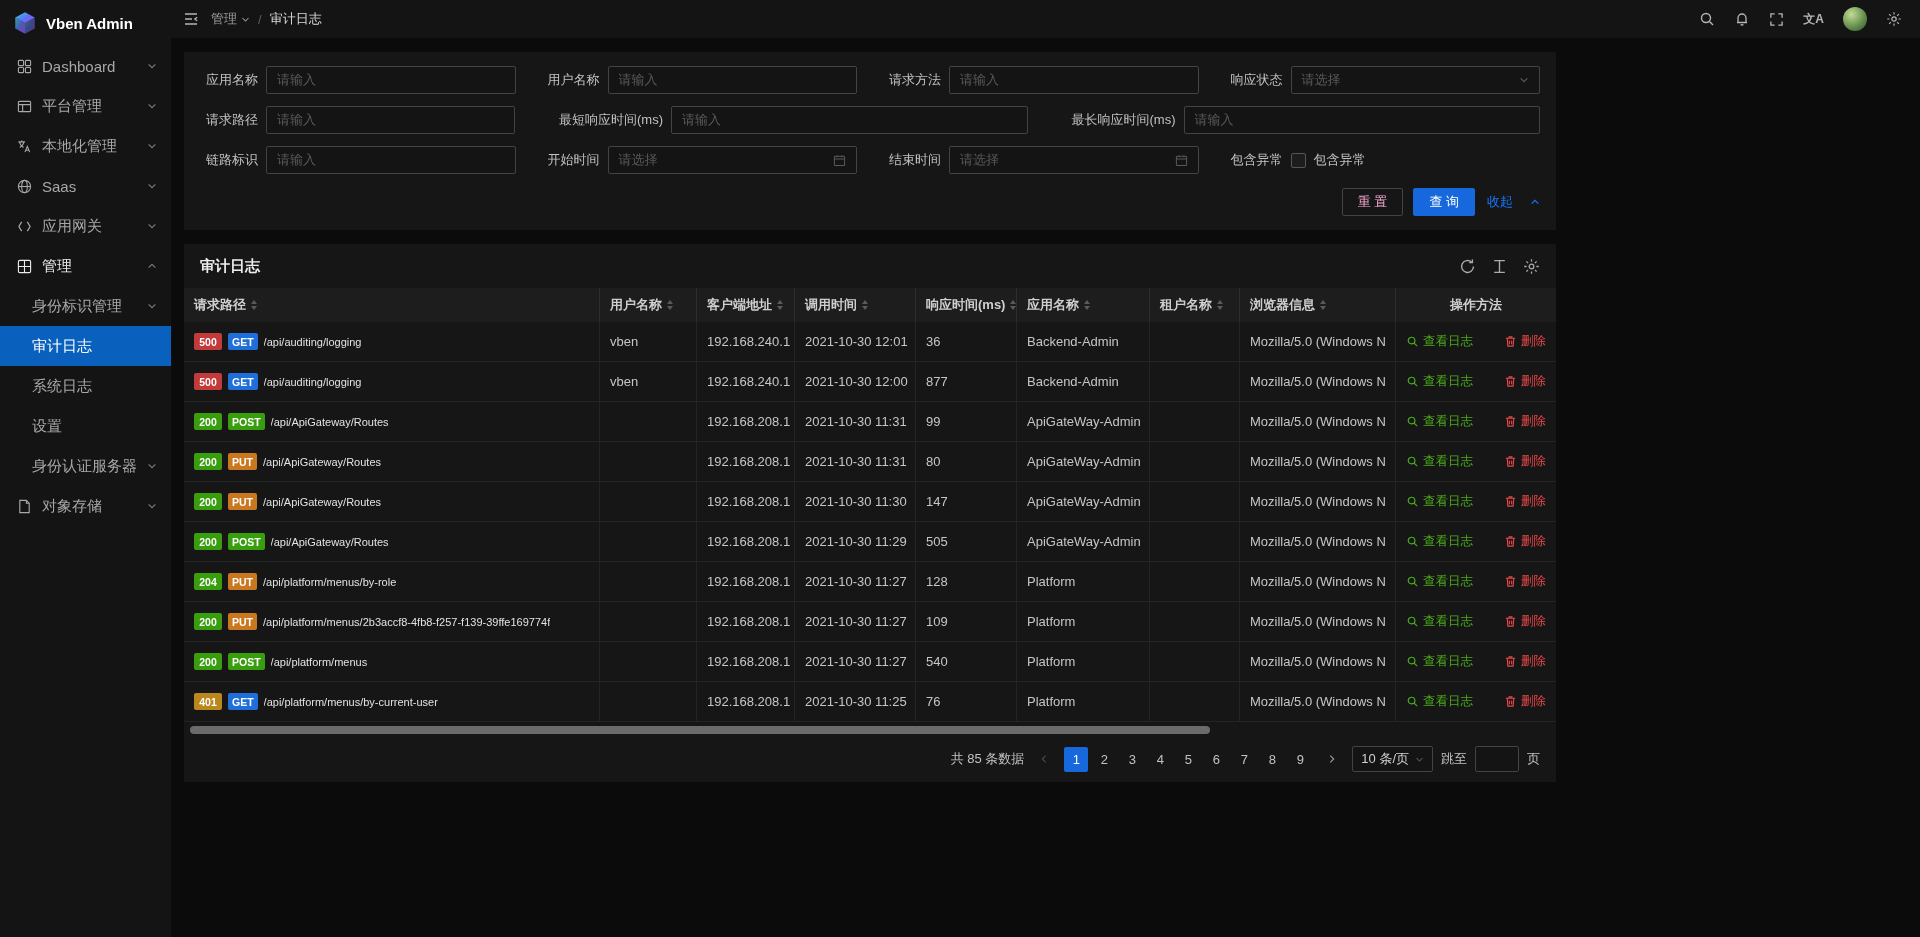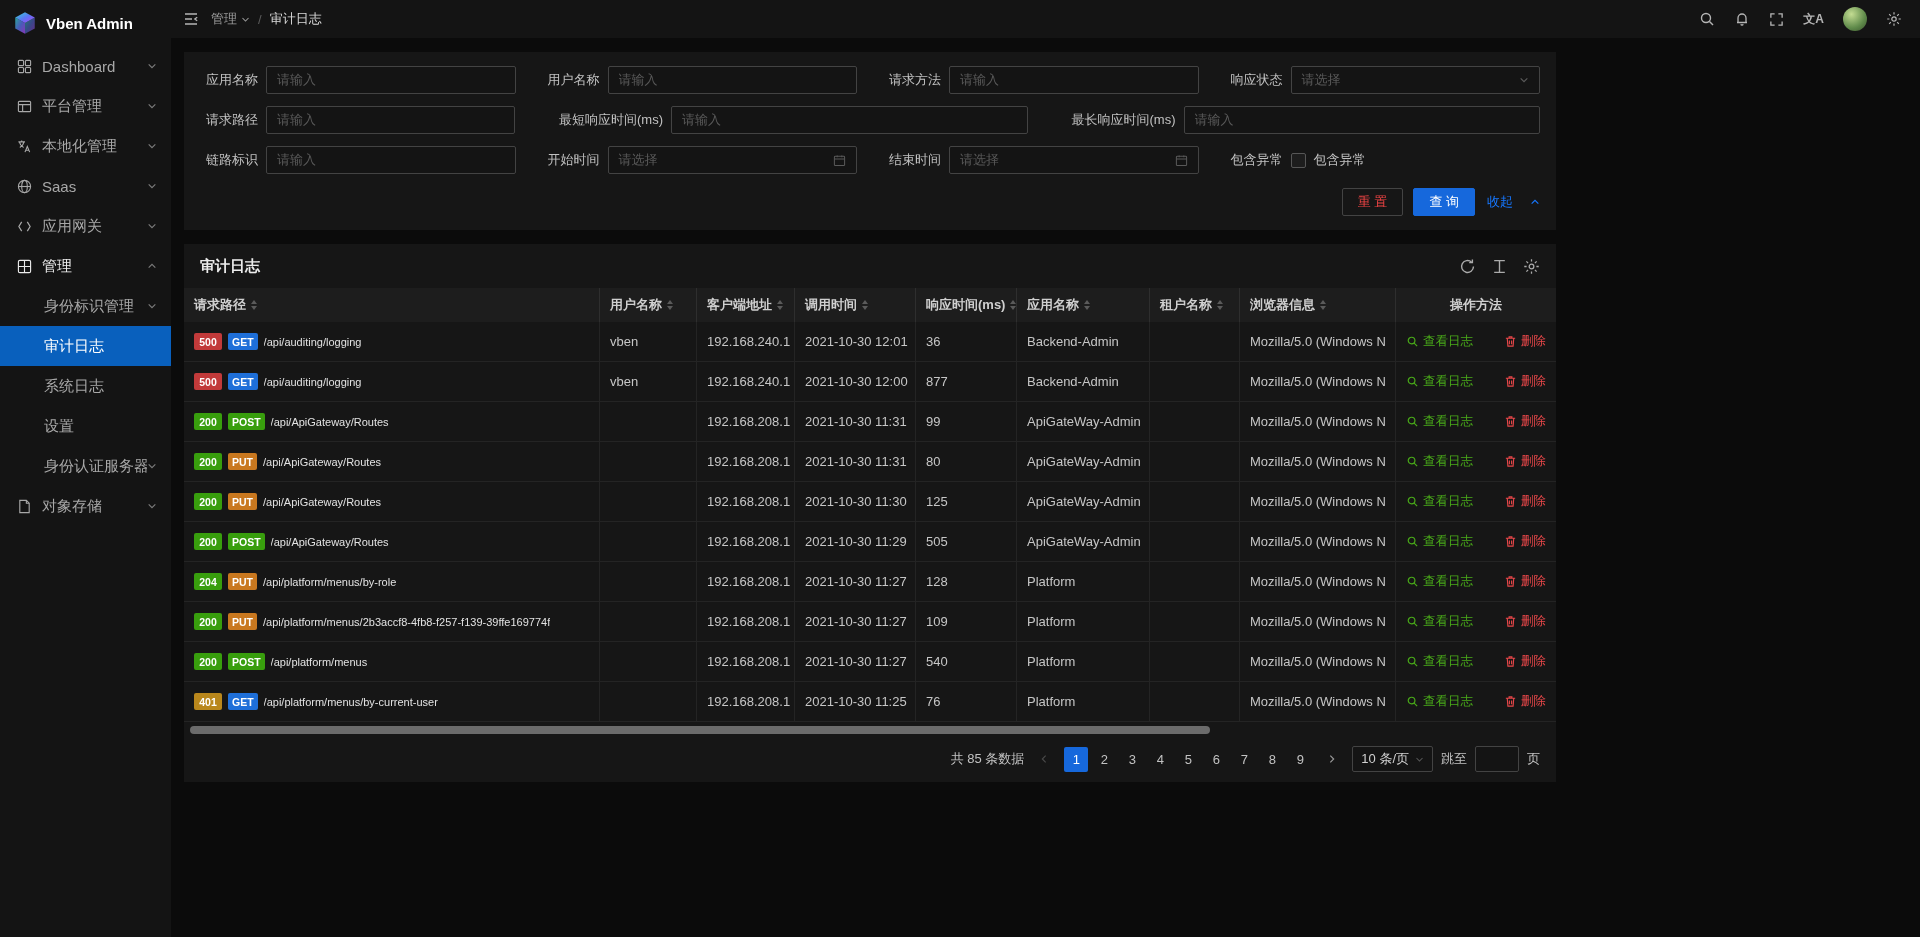--- a/index.html
+++ b/index.html
@@ -9,21 +9,21 @@
 
   
   .sidebar{width:171px;min-width:171px;height:100%;background:#141414;display:flex;flex-direction:column}
   .logo{height:46px;display:flex;align-items:center;gap:8px;padding:0 12px;cursor:pointer}
   .logo-title{font-size:15px;font-weight:bold;color:#fff;white-space:nowrap}
   .menu{flex:1}
   .m-item{height:40px;display:flex;align-items:center;padding:0 14px 0 16px;color:#a8a8a8;cursor:pointer;font-size:15px}
   .m-item .m-icon{width:16px;height:16px;margin-right:10px;display:inline-flex;align-items:center;justify-content:center;color:#a8a8a8}
   .m-item .m-label{flex:1;white-space:nowrap;overflow:hidden}
   .m-item .m-arrow{color:#7a7a7a;display:inline-flex}
-  .m-item.sub{padding-left:44px}
+  .m-item.sub{padding-left:32px}
   .m-item.open{color:#ececec}
   .m-item.open .m-icon{color:#ececec}
   .m-item.active{background:var(--menu-active,#0960bd);color:#fff}
 
   
   .main{flex:1;display:flex;flex-direction:column;min-width:0}
   .topbar{height:38px;background:#141414;display:flex;align-items:center;justify-content:space-between;padding:0 18px 0 12px}
   .tb-left{display:flex;align-items:center;gap:12px}
   .tb-icon{display:inline-flex;align-items:center;justify-content:center;color:#b5b5b5;cursor:pointer}
   .breadcrumb{display:flex;align-items:center;gap:8px;font-size:13px}
@@ -50,21 +50,21 @@
     color:#d9d9d9;font-size:13px;padding:0 10px;min-width:0;font-family:Liberation Mono, monospace}
   .f-input::placeholder{color:#595959}
   .f-select{display:flex;align-items:center;justify-content:space-between;cursor:pointer}
   .f-select .ph{color:#595959}
   .f-select .sfx{color:#595959;display:inline-flex}
   .checkbox-wrap{display:flex;align-items:center;gap:8px;cursor:pointer}
   .checkbox{width:15px;height:15px;border:1px solid #565656;border-radius:2px;background:#1d1d1d}
   .cb-label{color:#c2c2c2}
   .f-actions{display:flex;justify-content:flex-end;align-items:center;gap:10px;margin-top:14px;margin-bottom:0}
   .btn{height:28px;padding:0 15px;border-radius:2px;font-size:13px;cursor:pointer;font-family:inherit}
-  .btn.default{background:transparent;border:1px solid #434343;color:#ef4444}
+  .btn.default{background:transparent;border:1px solid #434343;color:#f9a8d4}
   .btn.primary{background:var(--primary,#1668dc);border:1px solid var(--primary,#1668dc);color:#fff}
   .collapse-link{display:inline-flex;align-items:center;gap:17px;color:var(--link,#1677ff);cursor:pointer;margin-left:2px}
 
   
   .card-head{height:44px;display:flex;align-items:center;justify-content:space-between;padding:0 16px}
   .card-title{font-size:15px;font-weight:bold;color:#ececec}
   .tools{display:flex;align-items:center;gap:15px;color:#ababab}
   .tool{display:inline-flex;cursor:pointer}
 
   .tr{display:grid;grid-template-columns:416px 97px 98px 121px 101px 133px 90px 156px 160px}
@@ -677,21 +677,21 @@
               <div class="td">
                 <span></span>
               </div>
               <div class="td">
                 <span>192.168.208.1</span>
               </div>
               <div class="td">
                 <span>2021-10-30 11:30</span>
               </div>
               <div class="td">
-                <span>125</span>
+                <span>147</span>
               </div>
               <div class="td">
                 <span>ApiGateWay-Admin</span>
               </div>
               <div class="td">
                 <span></span>
               </div>
               <div class="td">
                 <span class="clip">Mozilla/5.0 (Windows NT 10.0; Win</span>
               </div>

